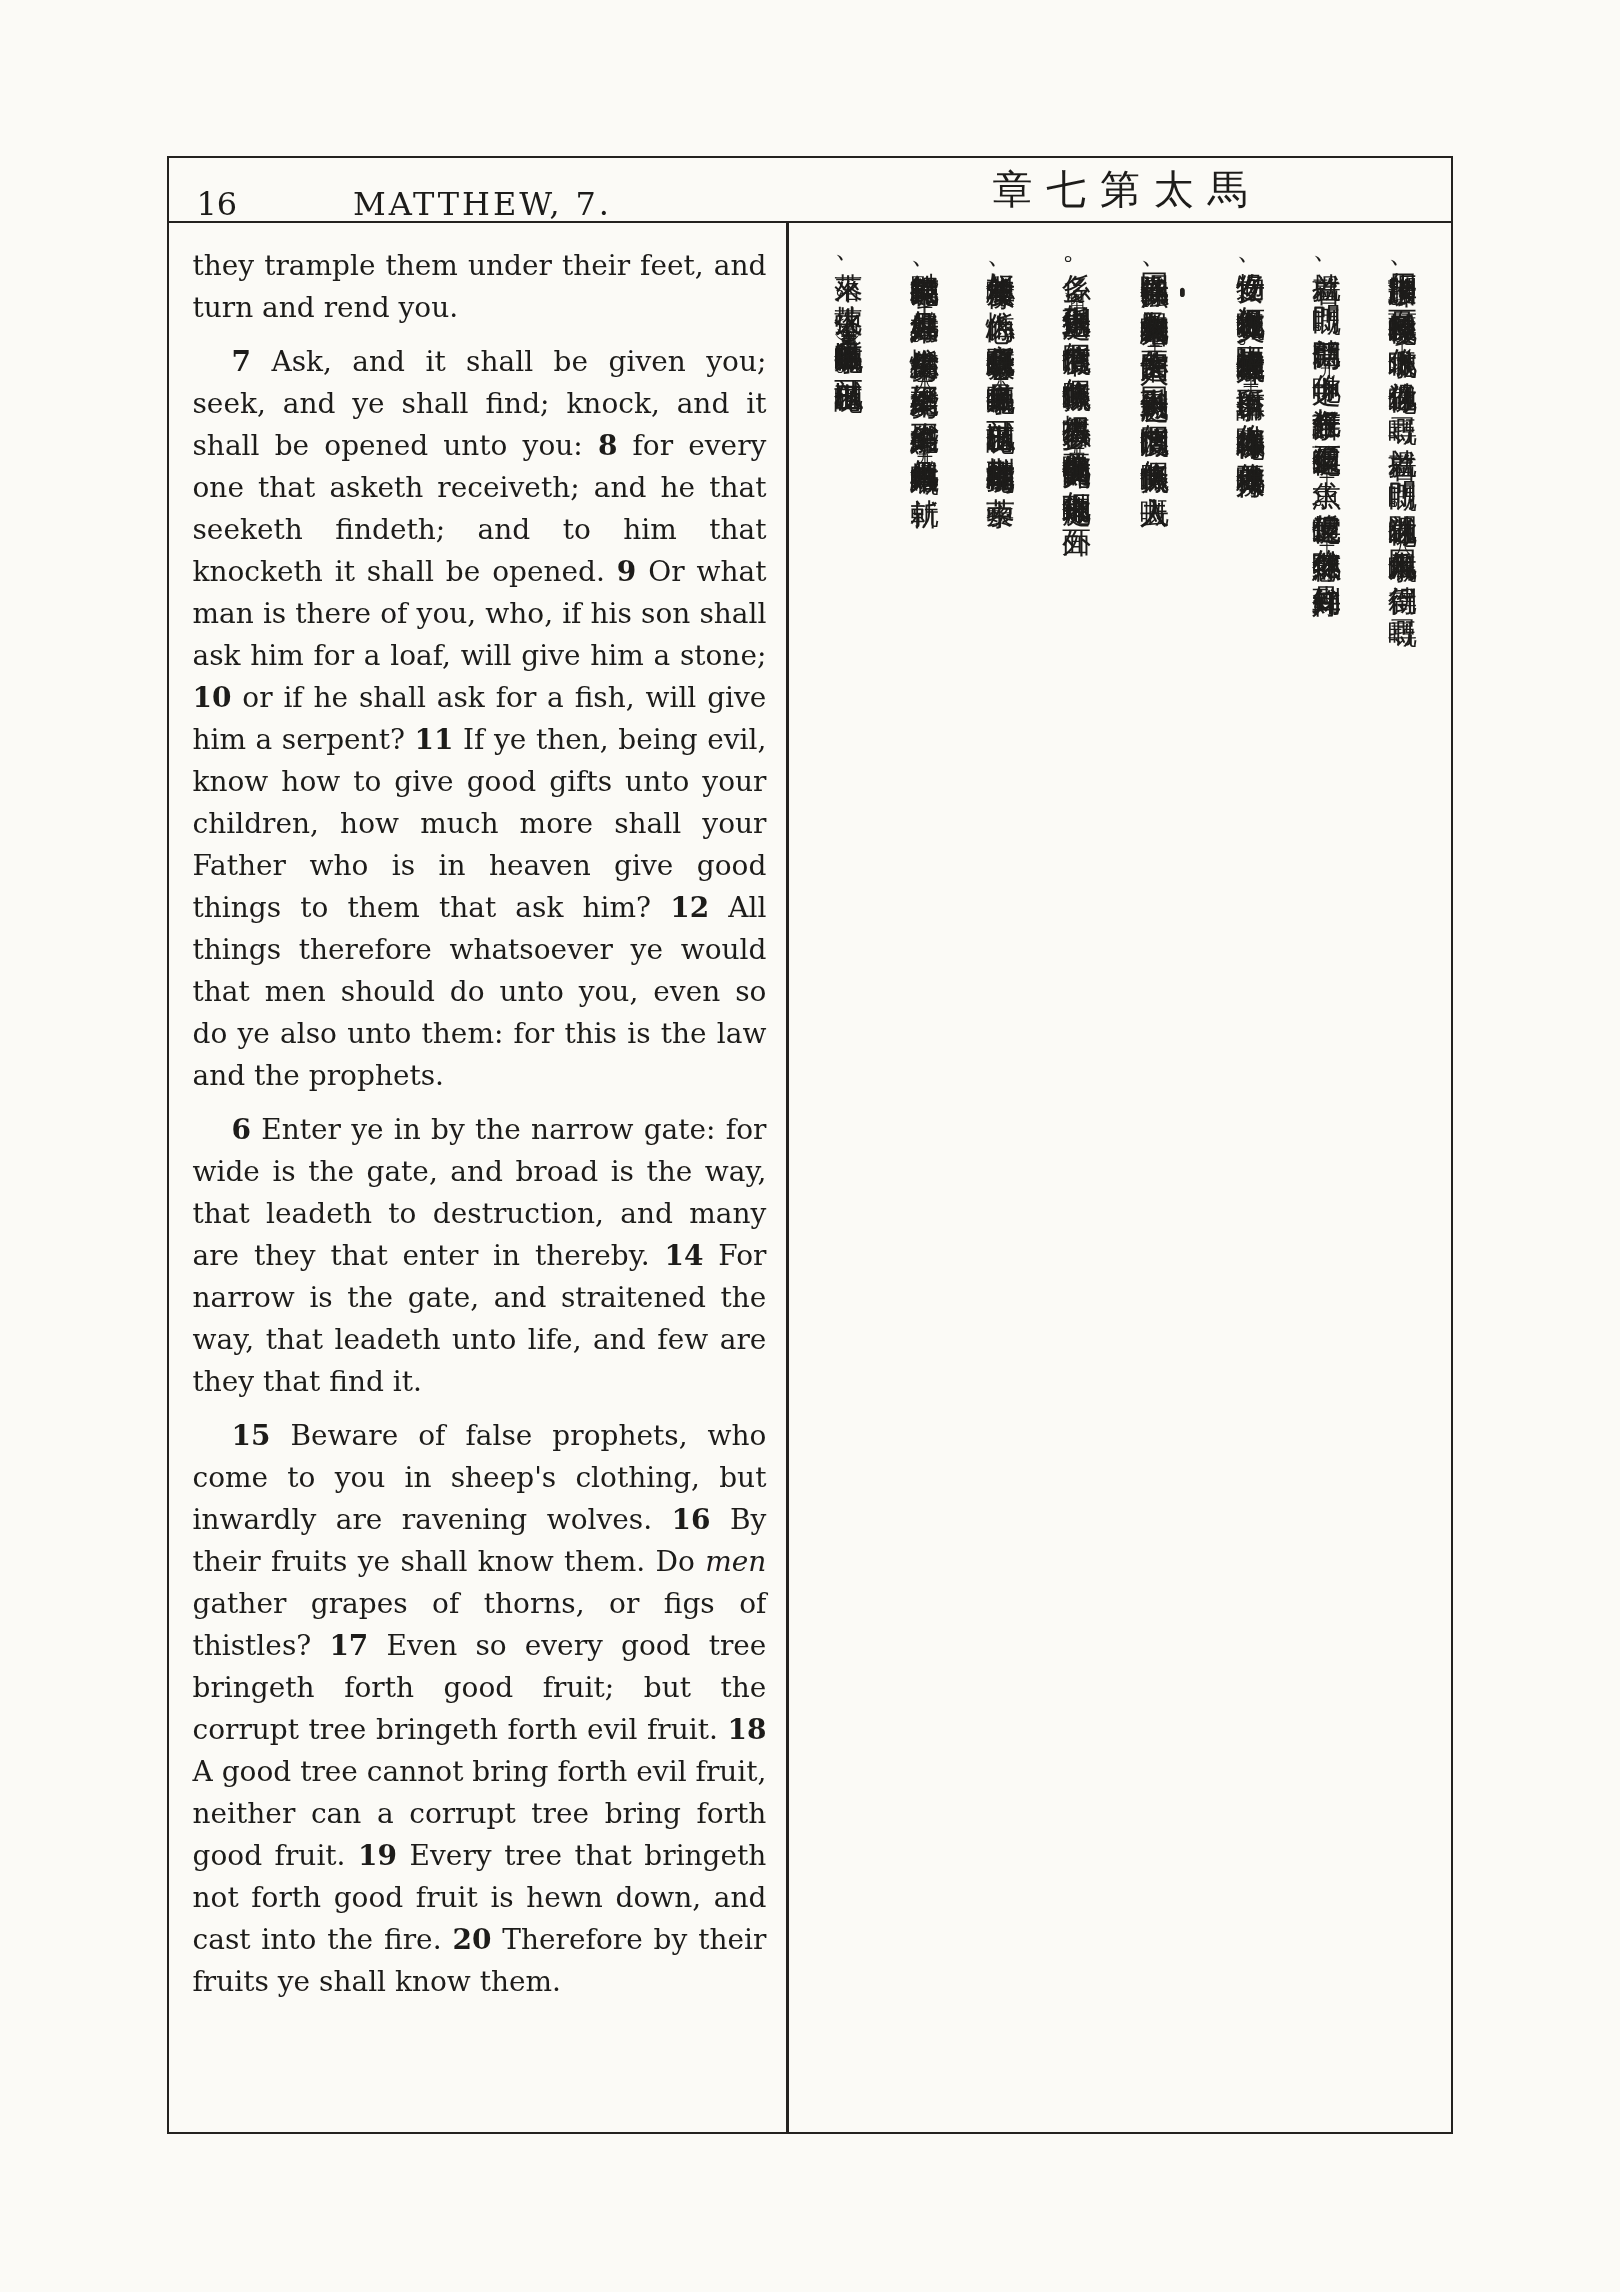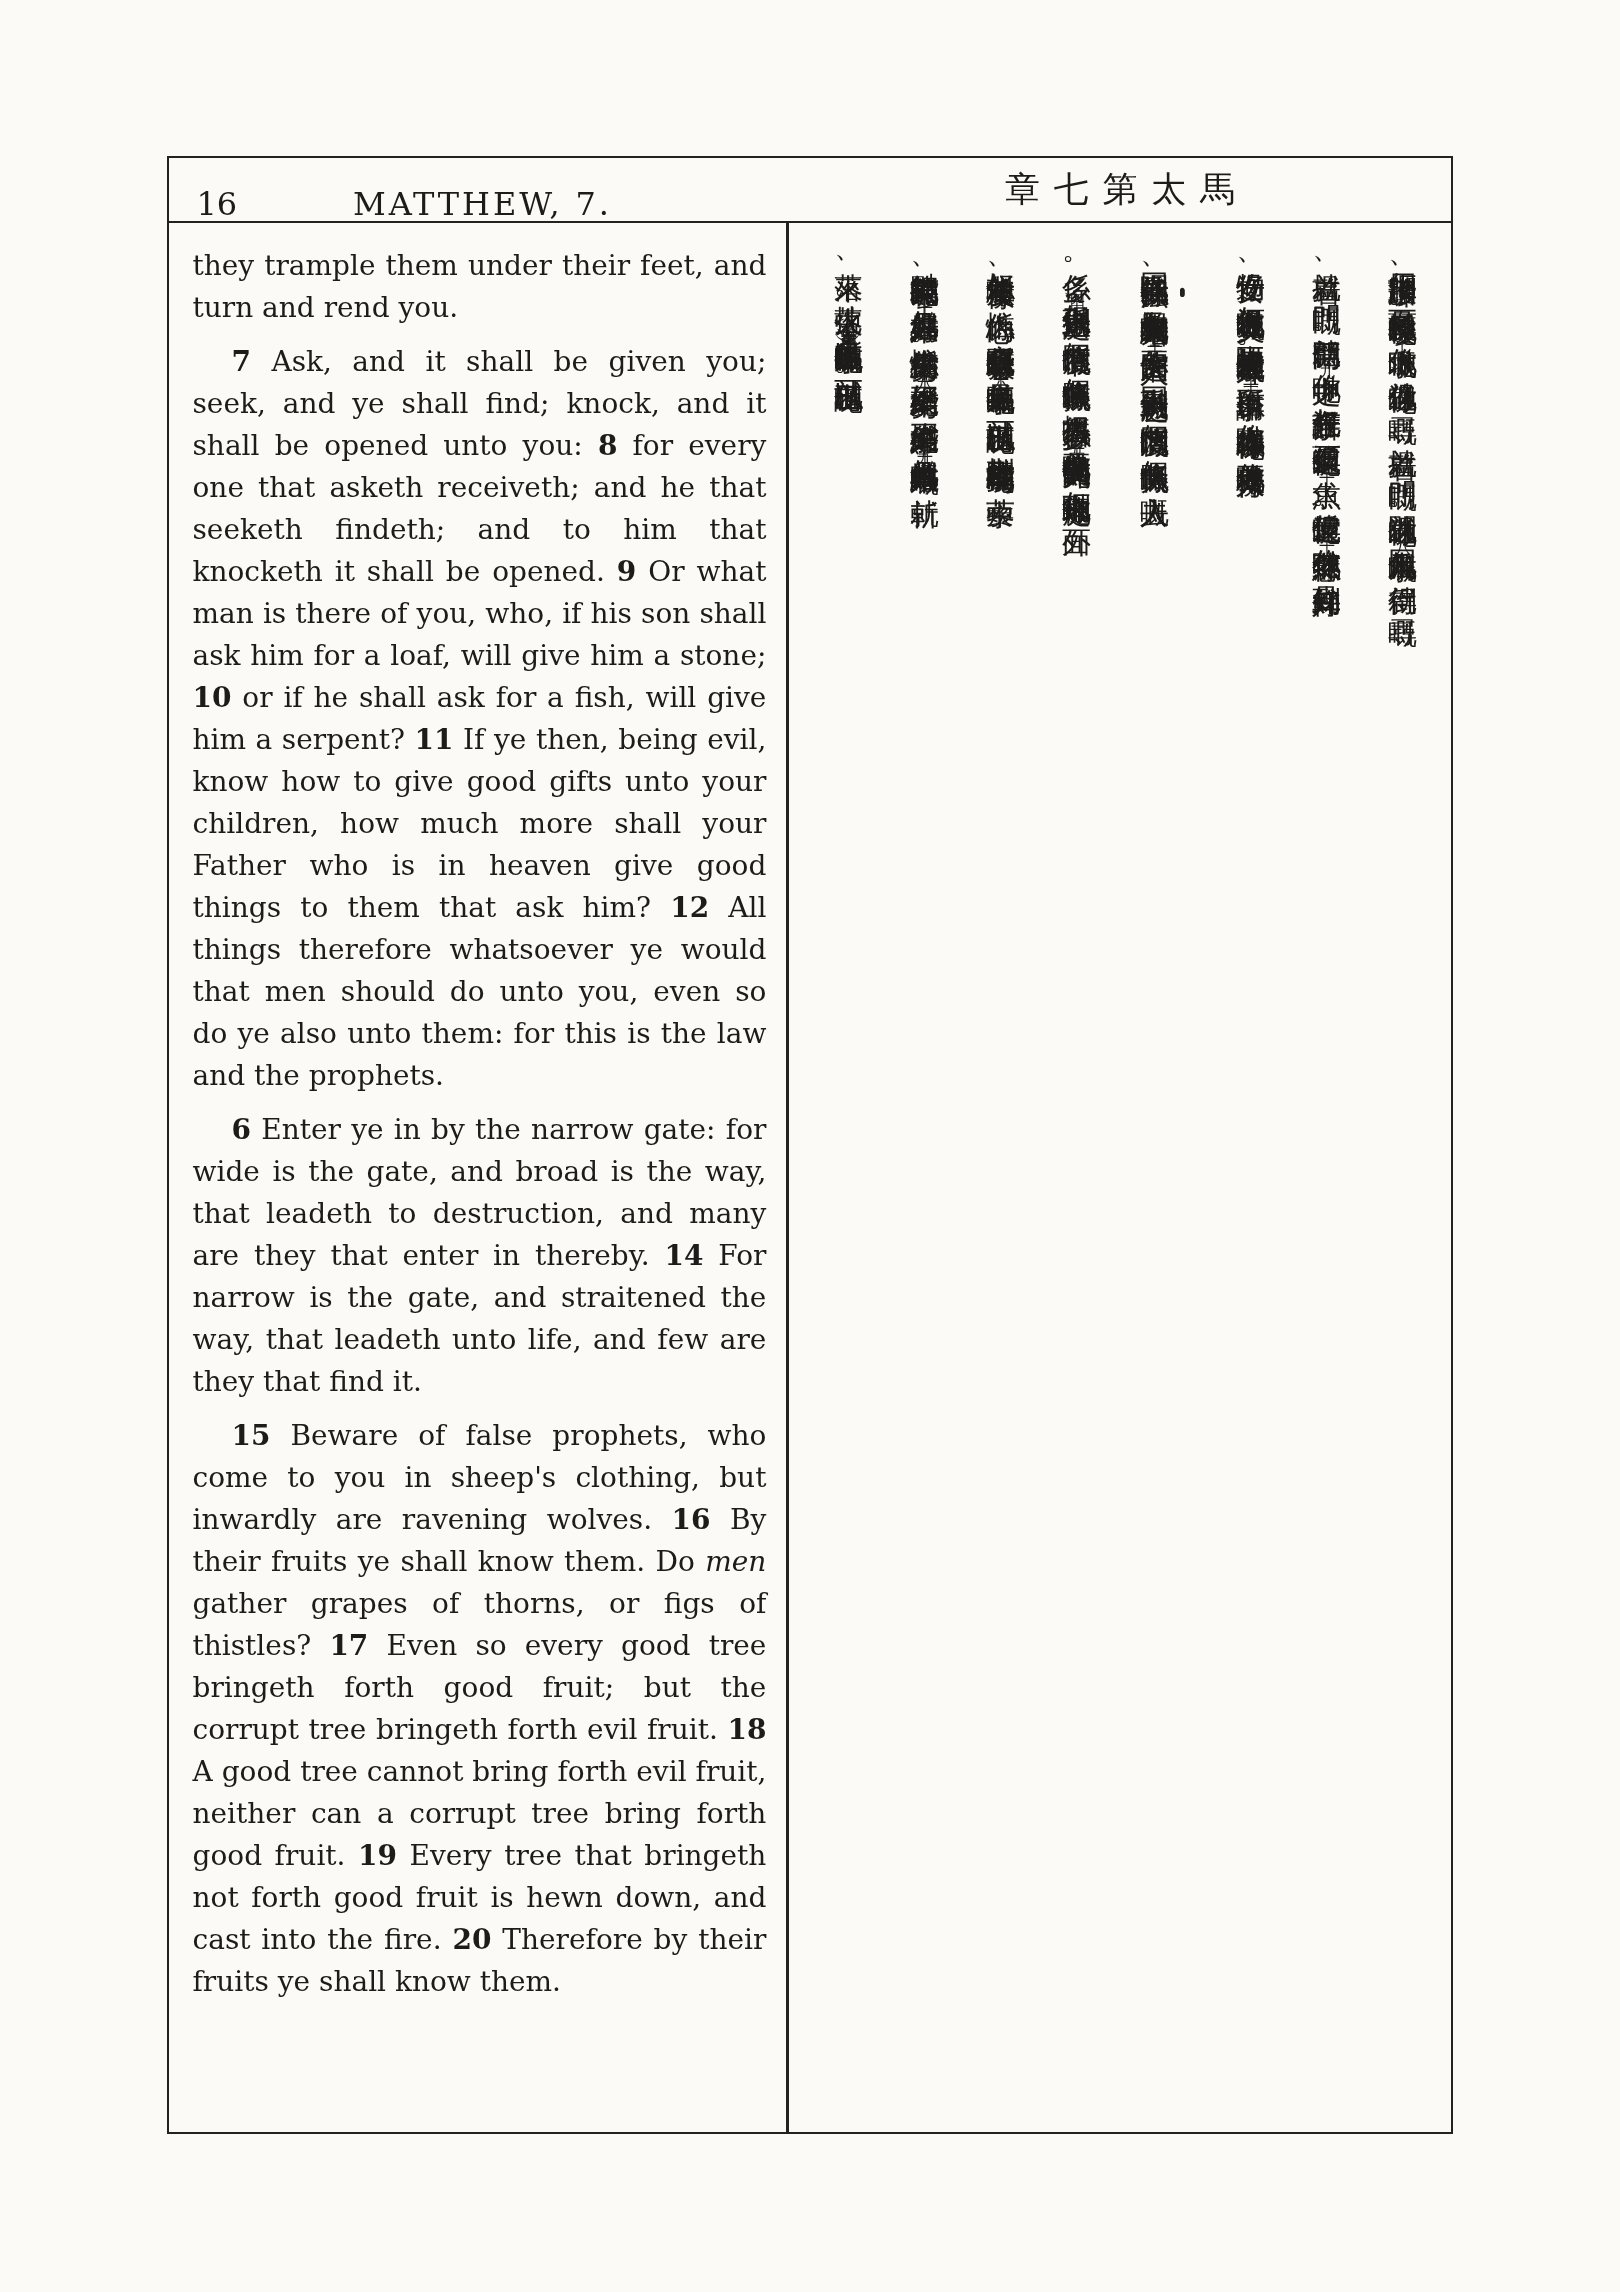--- a/index.html
+++ b/index.html
@@ -29,21 +29,21 @@
     display:flex;
     align-items:baseline;
     padding-left:27.4px;
   }
   .pageno { font-size:32px; }
   .h-title { font-size:32px; letter-spacing:2.9px; margin-left:116px;margin-top:28px; }
   .h-right {
     flex:1;
     text-align:center;
     font-family:Liberation Serif, serif;
-    font-size:35px;
+    font-size:40px;
     letter-spacing:13.7px;
     padding-left:13.7px;
   }
   .content {
     display:flex;
     height:1910px;
   }
   .english {
     width:617px;
     padding:21.6px 19.6px 15.7px 23.5px;

